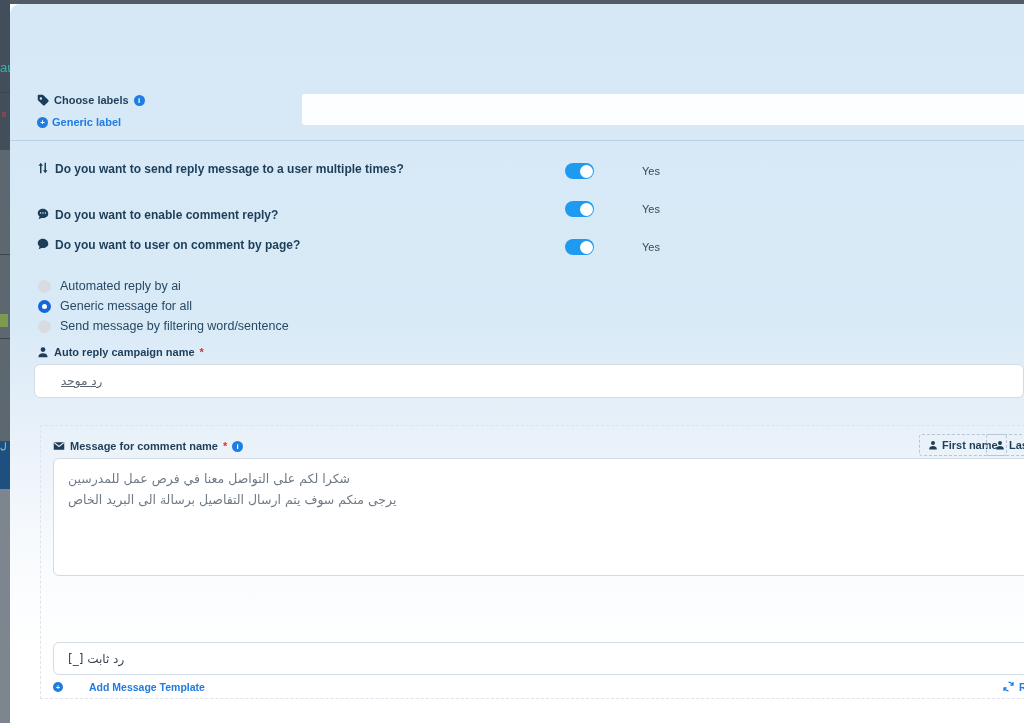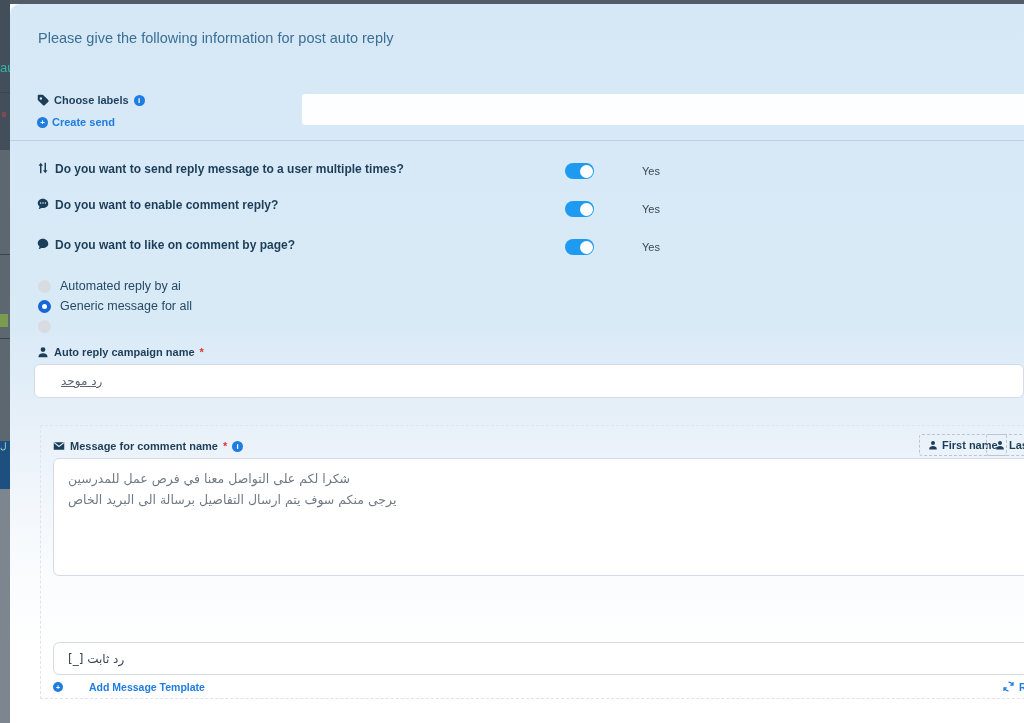--- a/index.html
+++ b/index.html
@@ -95,53 +95,52 @@
     <div class="seg-dot"></div>
     <div class="seg seg-line" style="top:254px"></div>
     <div class="seg seg-green"></div>
     <div class="seg seg-line" style="top:338px"></div>
     <div class="seg seg-navy">ل</div>
     <div class="seg seg-bottom"></div>
   </div>
 
   <div class="modal">
 
-    <div class="modal-title">Please give the following information for post auto reply</div>
 
     <div class="form-label" style="position:absolute;left:27px;top:90px">
       <span class="icon">
         <svg viewBox="0 0 16 16" fill="currentColor">
             <path d="M1 2a1 1 0 0 1 1-1h5.2a2 2 0 0 1 1.4.6l6.2 6.2a2 2 0 0 1 0 2.8l-4.2 4.2a2 2 0 0 1-2.8 0L1.6 8.6A2 2 0 0 1 1 7.2V2zm4.2 2.3a1.6 1.6 0 1 0 0 3.2 1.6 1.6 0 0 0 0-3.2z"></path>
           </svg>
       </span>
       <span>Choose labels</span>
       <span class="badge">i</span>
     </div>
     <div class="labels-select"></div>
     <a class="link" style="position:absolute;left:27px;top:112px">
       <span class="badge">+</span>
-      <span>Create send</span>
+      <span>Generic label</span>
     </a>
 
     <div class="divider"></div>
 
     <div class="q-row" style="top:158px">
       <span class="icon">
         <svg viewBox="0 0 16 16" fill="currentColor">
             <path d="M5 1 2 5h2v10h2V5h2L5 1zm6 14 3-4h-2V1h-2v10H8l3 4z"></path>
           </svg>
       </span>
       <span>Do you want to send reply message to a user multiple times?</span>
     </div>
     <span class="switch" style="top:159px">
         <span class="knob"></span>
       </span>
     <span class="switch-label" style="top:159px">Yes</span>
 
-    <div class="q-row" style="top:194px">
+    <div class="q-row" style="top:204px">
       <span class="icon">
         <svg viewBox="0 0 16 16" fill="currentColor">
             <path d="M8 1C4 1 1 3.5 1 6.8c0 1.8.9 3.4 2.4 4.4L2.2 15l3.9-1.8c.6.1 1.2.2 1.9.2 4 0 7-2.5 7-5.8S12 1 8 1z"></path>
             <circle cx="4.8" cy="6.8" r="1" fill="#dfeaf4"></circle>
             <circle cx="8" cy="6.8" r="1" fill="#dfeaf4"></circle>
             <circle cx="11.2" cy="6.8" r="1" fill="#dfeaf4"></circle>
           </svg>
       </span>
       <span>Do you want to enable comment reply?</span>
     </div>
@@ -149,37 +148,38 @@
         <span class="knob"></span>
       </span>
     <span class="switch-label" style="top:197px">Yes</span>
 
     <div class="q-row" style="top:234px">
       <span class="icon">
         <svg viewBox="0 0 16 16" fill="currentColor">
             <path d="M8 1C4 1 1 3.5 1 6.8c0 1.8.9 3.4 2.4 4.4L2.2 15l3.9-1.8c.6.1 1.2.2 1.9.2 4 0 7-2.5 7-5.8S12 1 8 1z"></path>
           </svg>
       </span>
-      <span>Do you want to like on comment by page?</span>
+      <span>Do you want to user on comment by page?</span>
     </div>
     <span class="switch" style="top:235px">
         <span class="knob"></span>
       </span>
     <span class="switch-label" style="top:235px">Yes</span>
 
     <div class="radio-row" style="top:274px">
       <span class="radio"></span>
       <span>Automated reply by ai</span>
     </div>
     <div class="radio-row" style="top:294px">
       <span class="radio on"></span>
       <span>Generic message for all</span>
     </div>
     <div class="radio-row" style="top:314px">
       <span class="radio"></span>
+      <span>Send message by filtering word/sentence</span>
     </div>
 
     <div class="form-label" style="position:absolute;left:27px;top:342px">
       <span class="icon">
         <svg viewBox="0 0 16 16" fill="currentColor">
             <path d="M8 8a3.2 3.2 0 1 0 0-6.4A3.2 3.2 0 0 0 8 8zm0 1.6c-3.1 0-6 1.6-6 4.5V15h12v-.9c0-2.9-2.9-4.5-6-4.5z"></path>
           </svg>
       </span>
       <span>Auto reply campaign name</span>
       <span style="color:#e03131">*</span>

